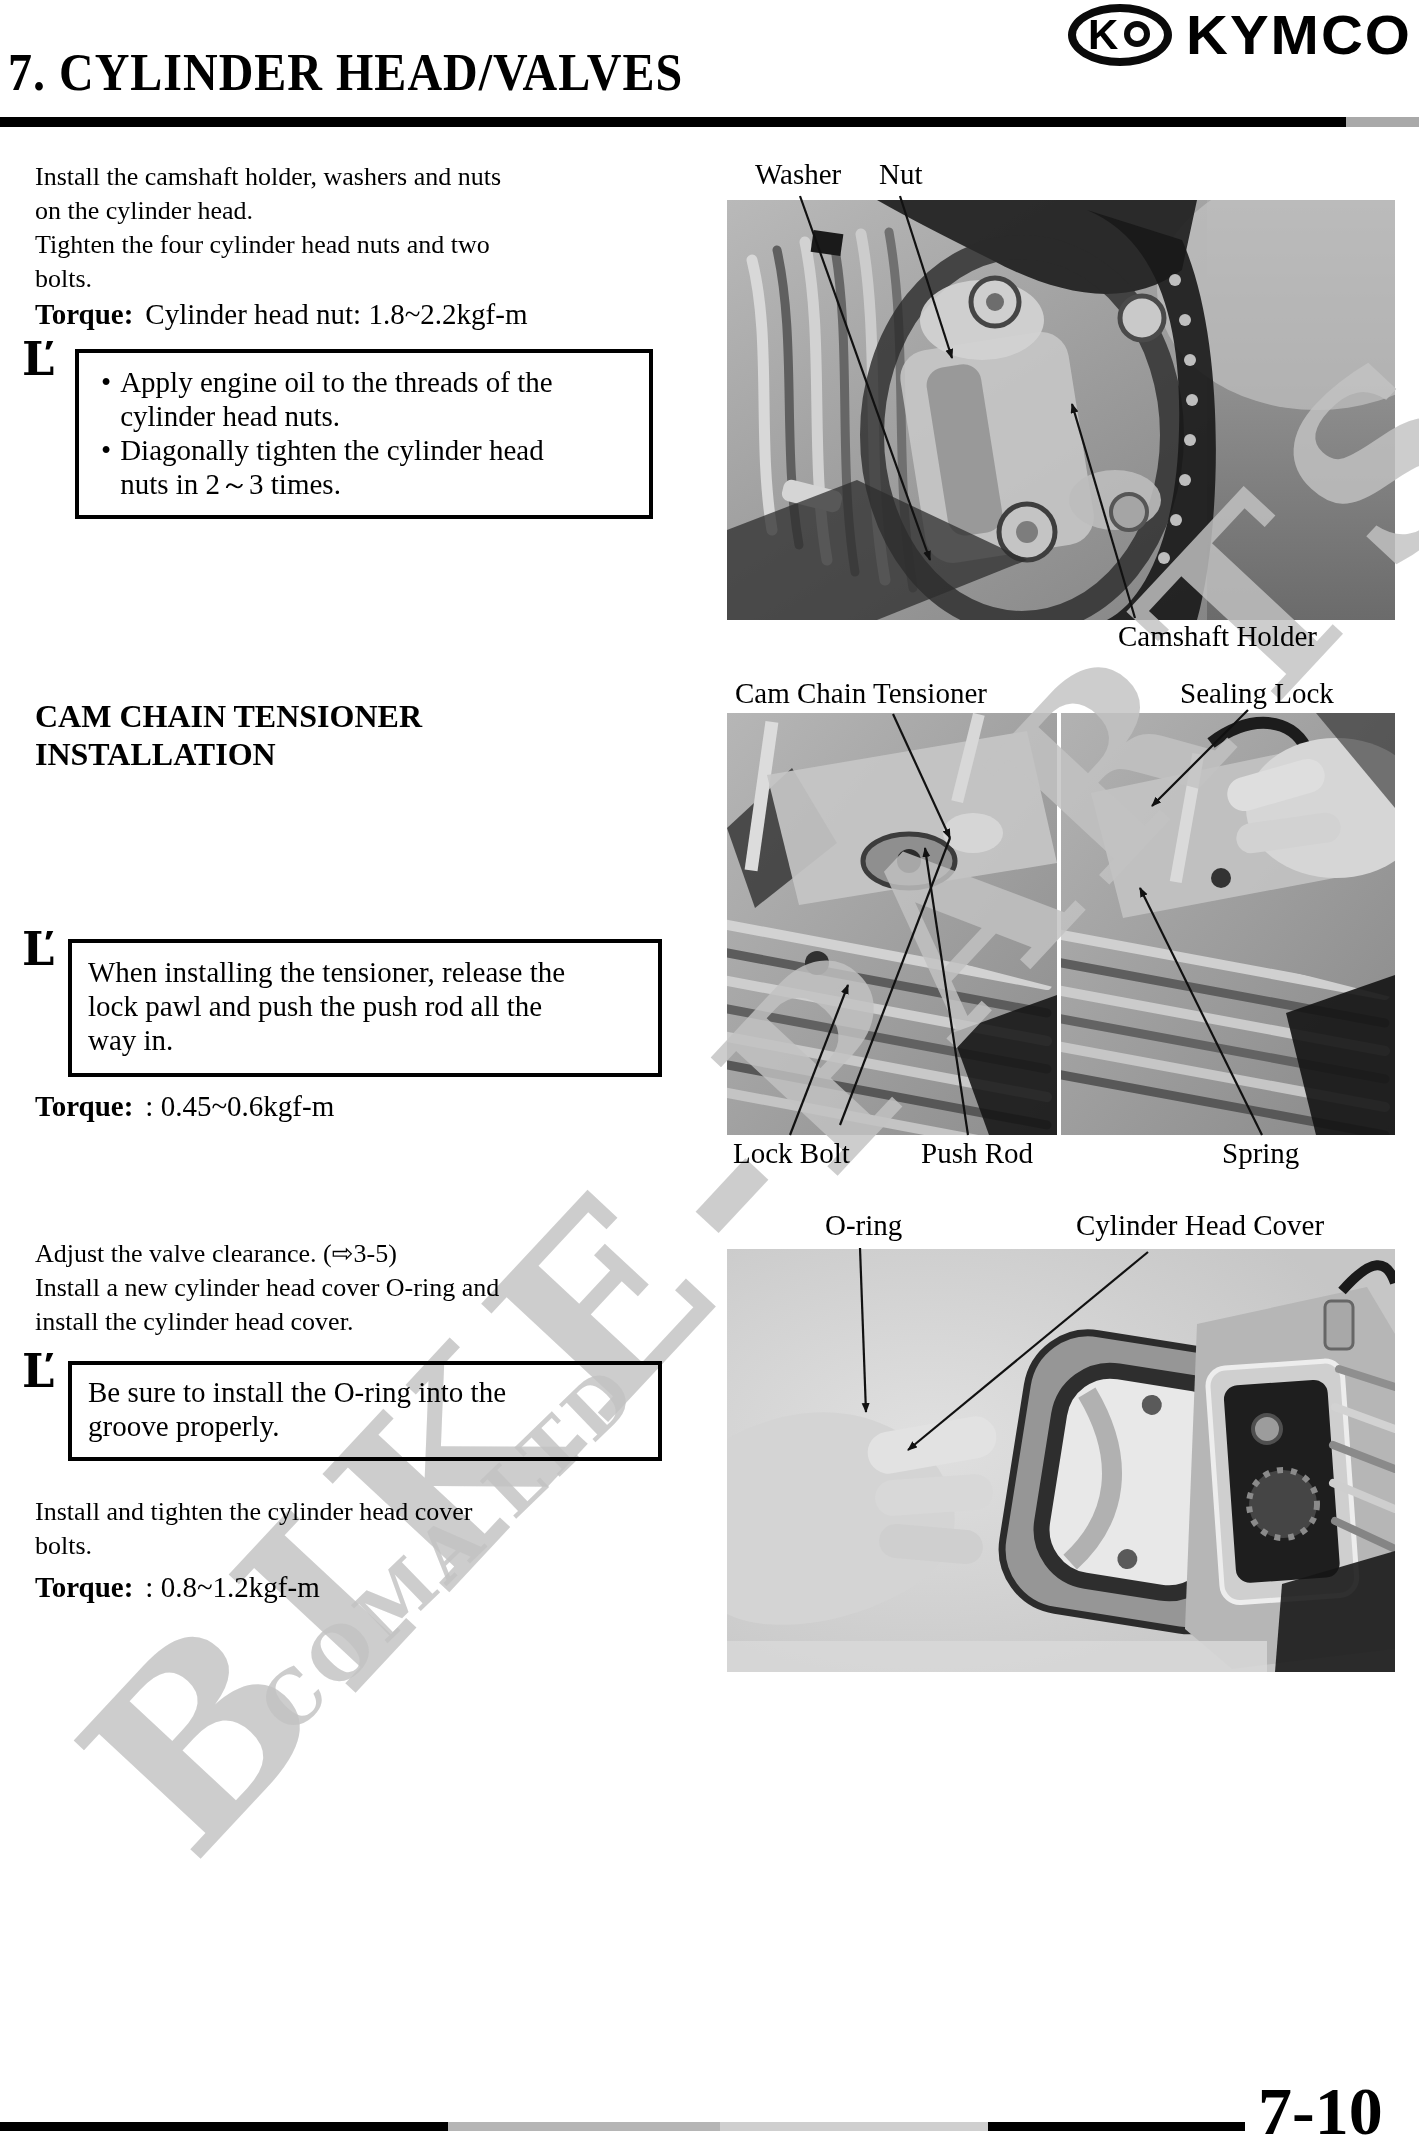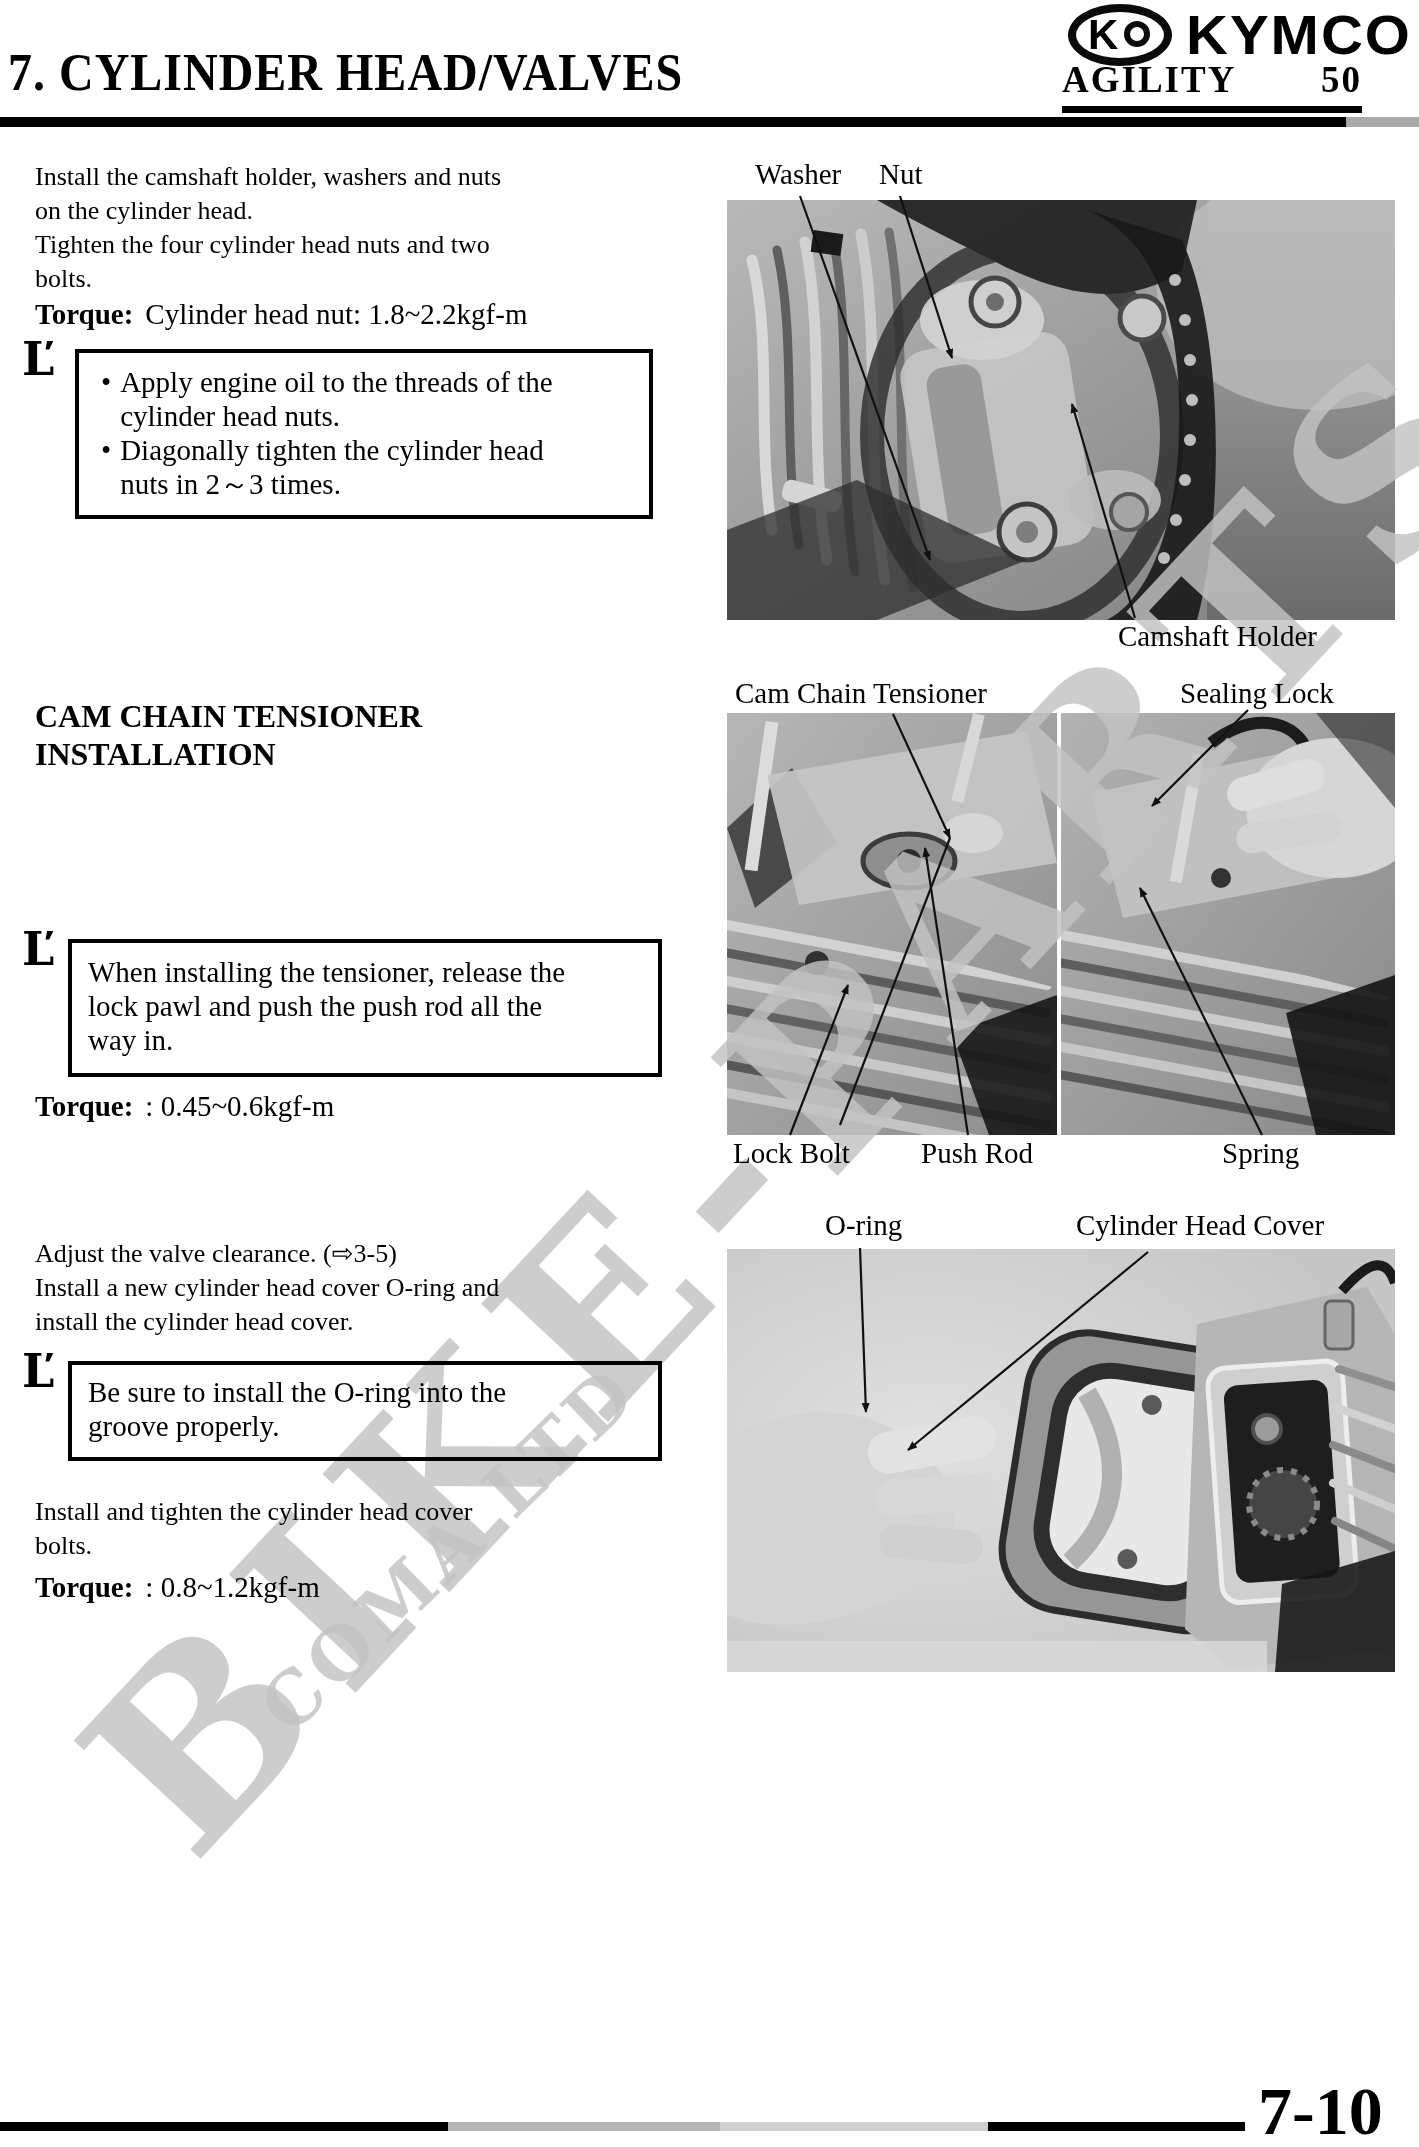--- a/index.html
+++ b/index.html
@@ -95,24 +95,20 @@
   <div class="abs z3 page-title">7. CYLINDER HEAD/VALVES</div>
 
   <div class="abs z3 logo-wrap">
     <span class="logo-oval">
       <span class="logo-k">K</span>
       <span class="logo-ring"></span>
     </span>
     <span class="brand">KYMCO</span>
   </div>
 
-  <div class="abs z3 model-wrap">
-    <span>AGILITY</span>
-    <span>50</span>
-  </div>
 
   <div class="abs z3 header-rule"></div>
   <div class="abs z3 header-rule-end"></div>
 
   <div class="abs z3 body-text pre para1">Install the camshaft holder, washers and nuts
 on the cylinder head.
 Tighten the four cylinder head nuts and two
 bolts.</div>
 
   <div class="abs z3 torque torque1">

